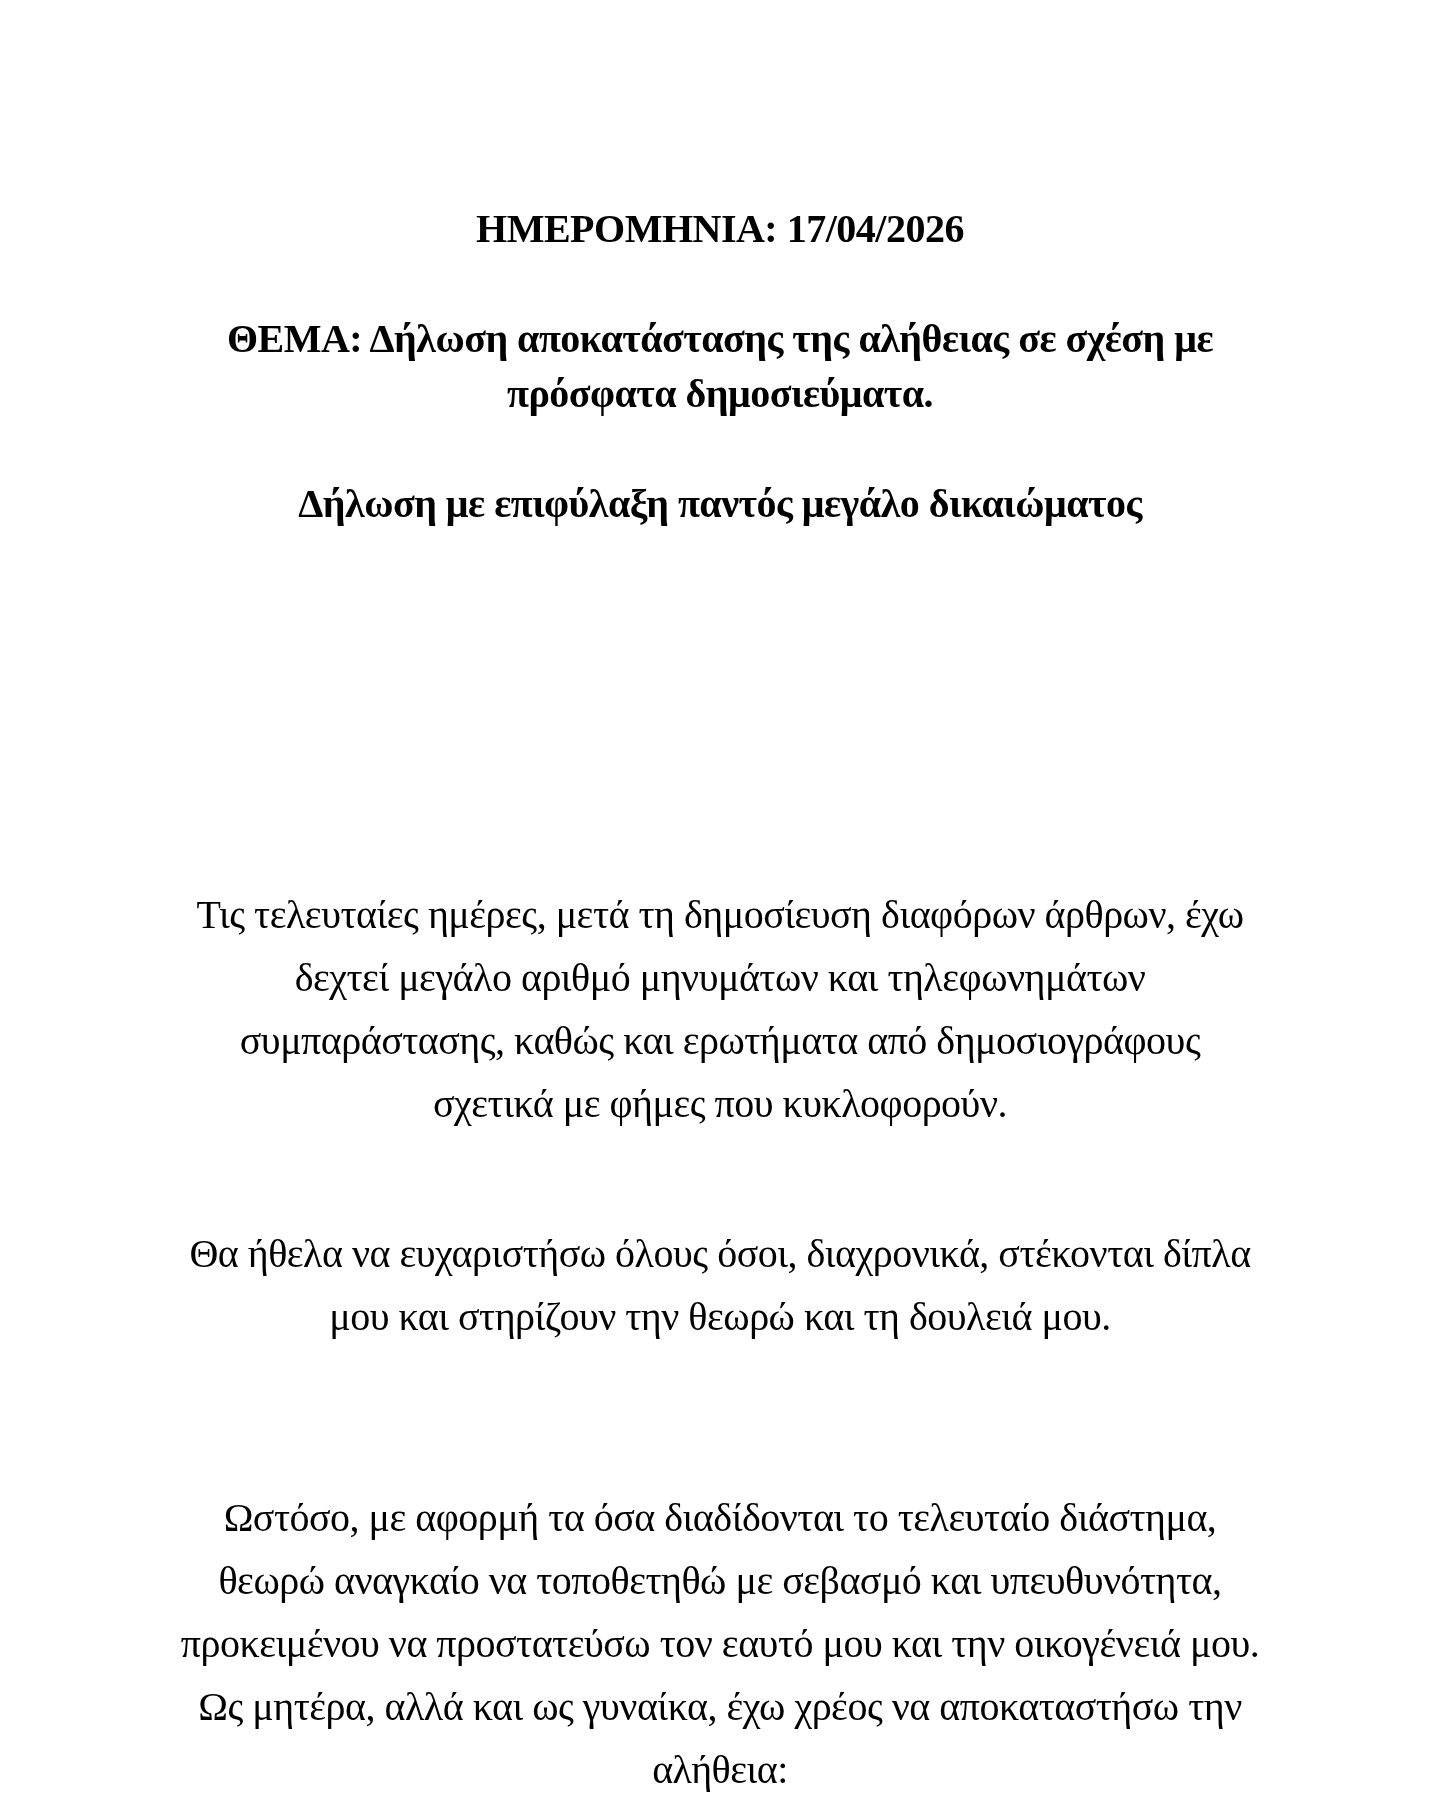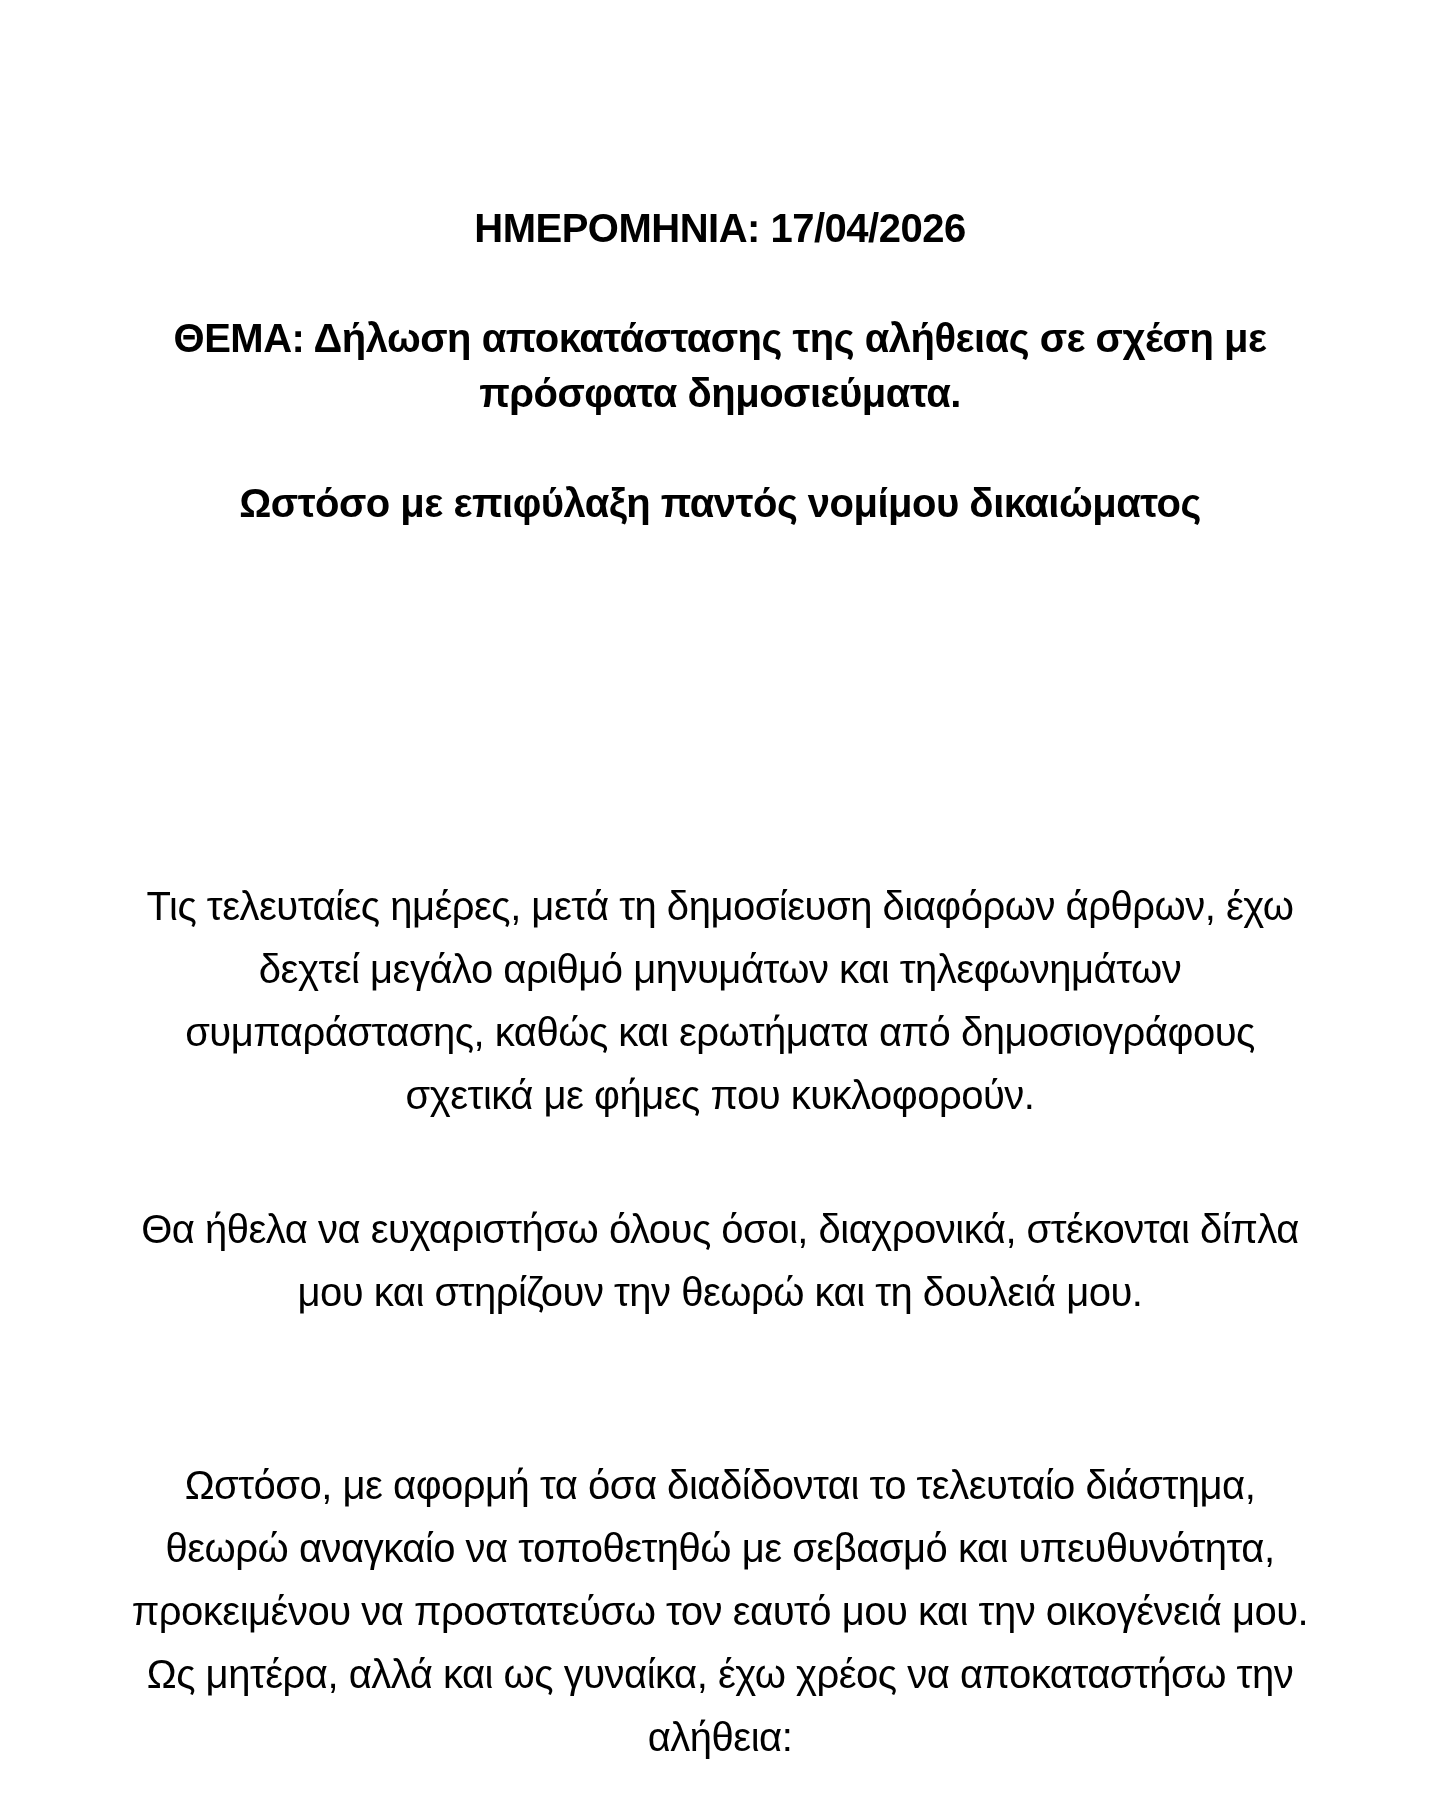--- a/index.html
+++ b/index.html
@@ -13,56 +13,57 @@
     font-family: "Liberation Sans", "DejaVu Sans", sans-serif;
     color: #000000;
   }
   .page {
     position: relative;
     width: 1440px;
     height: 1800px;
     overflow: hidden;
     background: #ffffff;
     text-align: center;
+    font-family: Liberation Serif, serif;
   }
   .doc-header {
     padding-top: 146px;
     font-weight: 700;
     font-size: 40px;
     line-height: 55px;
     letter-spacing: -0.5px;
     white-space: pre-line;
   }
   .h-line {
     margin: 0;
   }
   .doc-body {
     margin-top: 222px;
     font-size: 40px;
     line-height: 63px;
     letter-spacing: -0.5px;
     white-space: pre-line;
   }
   .para {
-    margin: 4px;
+    margin: 12px;
   }
   .para-gap {
     margin-top: 63px;
   }
 </style>
 </head>
 <body>
 
 <div class="page">
 
   <header class="doc-header">
     <div class="h-line">ΗΜΕΡΟΜΗΝΙΑ: 17/04/2026</div>
     <div class="h-line">ΘΕΜΑ: Δήλωση αποκατάστασης της αλήθειας σε σχέση με
 πρόσφατα δημοσιεύματα.</div>
-    <div class="h-line">Ωστόσο με επιφύλαξη παντός νομίμου δικαιώματος</div>
+    <div class="h-line">Δήλωση με επιφύλαξη παντός μεγάλο δικαιώματος</div>
   </header>
 
   <main class="doc-body">
     <p class="para">Τις τελευταίες ημέρες, μετά τη δημοσίευση διαφόρων άρθρων, έχω
 δεχτεί μεγάλο αριθμό μηνυμάτων και τηλεφωνημάτων
 συμπαράστασης, καθώς και ερωτήματα από δημοσιογράφους
 σχετικά με φήμες που κυκλοφορούν.</p>
     <p class="para">Θα ήθελα να ευχαριστήσω όλους όσοι, διαχρονικά, στέκονται δίπλα
 μου και στηρίζουν την θεωρώ και τη δουλειά μου.</p>
     <p class="para para-gap">Ωστόσο, με αφορμή τα όσα διαδίδονται το τελευταίο διάστημα,

